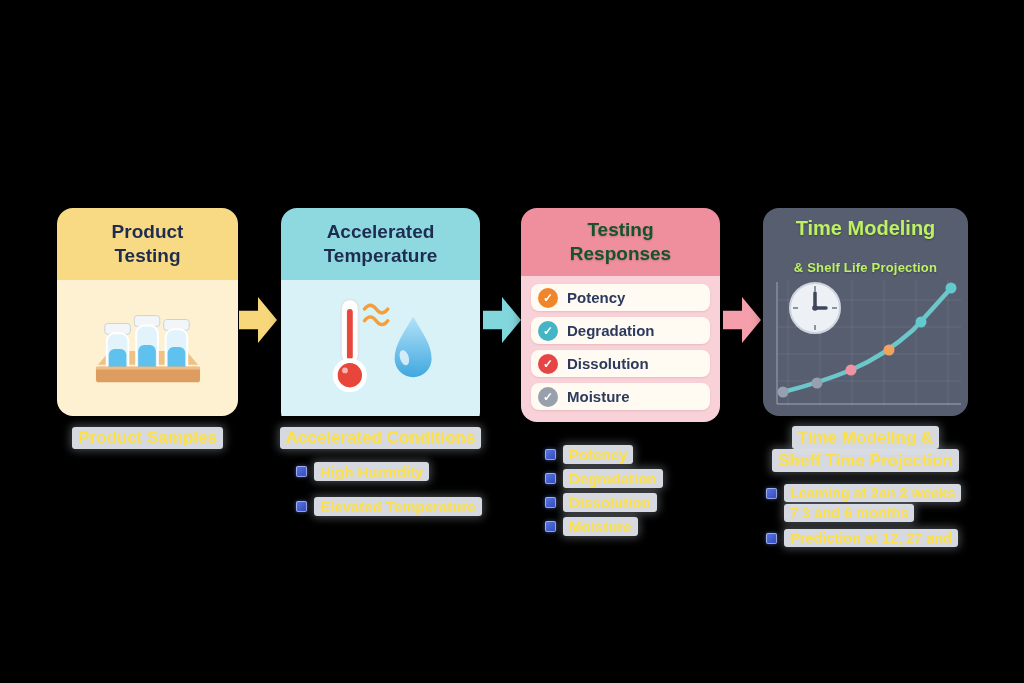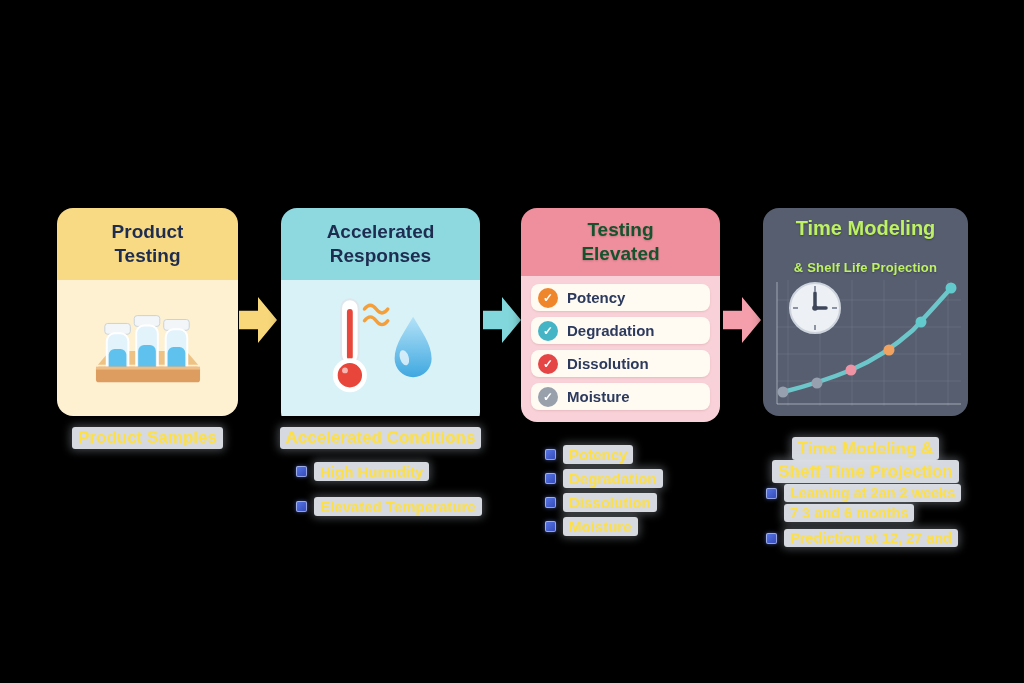--- a/index.html
+++ b/index.html
@@ -48,21 +48,21 @@
 
   
   .caption { position:absolute; color:#fde047; }
   .hl { display:inline-block; background:rgba(237,241,247,0.9); padding:1px 6px; border-radius:3px;
         box-shadow:0 0 8px 2px rgba(215,225,240,0.3); }
   .cap-title { font-size:17px; font-weight:bold; text-align:center; }
   .cap1 { left:57px;  top:427px; width:181px; }
   .cap2-title { left:266px; top:427px; width:229px; }
   .cap2-list { left:296px; top:462px; }
   .cap3-list { left:545px; top:445px; }
-  .cap4-title { left:755px; top:437px; width:221px; line-height:21px; }
+  .cap4-title { left:755px; top:426px; width:221px; line-height:21px; }
   .cap4-list { left:766px; top:484px; width:215px; }
 
   .bullet-row { display:flex; align-items:center; gap:7px; margin-bottom:16px;
                 font-size:15px; font-weight:bold; }
   .cap3-list .bullet-row { margin-bottom:5px; }
   .bullet-icon { width:11px; height:11px; border-radius:2px; flex:none;
                  background:linear-gradient(135deg,#5a79e8,#3247b8);
                  box-shadow:inset 0 0 0 1px rgba(255,255,255,0.45), 0 0 4px rgba(120,150,255,0.5); }
   .c4-bullet { margin-bottom:7px; }
   .c4-bullet .bullet-row { margin-bottom:2px; font-size:14.5px; }
@@ -103,21 +103,21 @@
         <rect x="12" y="74" width="106" height="3" fill="#f0bd85"></rect>
       </svg>
     </div>
   </section>
 
   <div class="arrow arrow1" style="background-color: rgb(247, 215, 122);"></div>
 
   <section class="card card2">
     <header class="card-header" style="background-color: rgb(142, 216, 224);">
       <span>Accelerated</span>
-      <span>Responses</span>
+      <span>Temperature</span>
     </header>
     <div class="card-body" style="background-color: rgb(216, 242, 248);">
       <svg viewBox="0 0 150 112" width="146" height="110">
         <defs>
           <linearGradient id="dropGrad" x1="0" y1="0" x2="0" y2="1">
             <stop offset="0" stop-color="#b4e2f8"></stop>
             <stop offset="1" stop-color="#3fa8e0"></stop>
           </linearGradient>
         </defs>
 
@@ -139,21 +139,21 @@
         </g>
       </svg>
     </div>
   </section>
 
   <div class="arrow arrow2" style="background-color: rgb(130, 215, 220);"></div>
 
   <section class="card card3">
     <header class="card-header" style="background-color: rgb(239, 142, 156);">
       <span>Testing</span>
-      <span>Elevated</span>
+      <span>Responses</span>
     </header>
     <div class="card-body" style="background-color: rgb(248, 210, 216);">
       <div class="check-row">
         <span class="check-circle" style="background-color: rgb(240, 134, 44);">✓</span>
         <span class="check-label">Potency</span>
       </div>
       <div class="check-row">
         <span class="check-circle" style="background-color: rgb(69, 181, 198);">✓</span>
         <span class="check-label">Degradation</span>
       </div>

